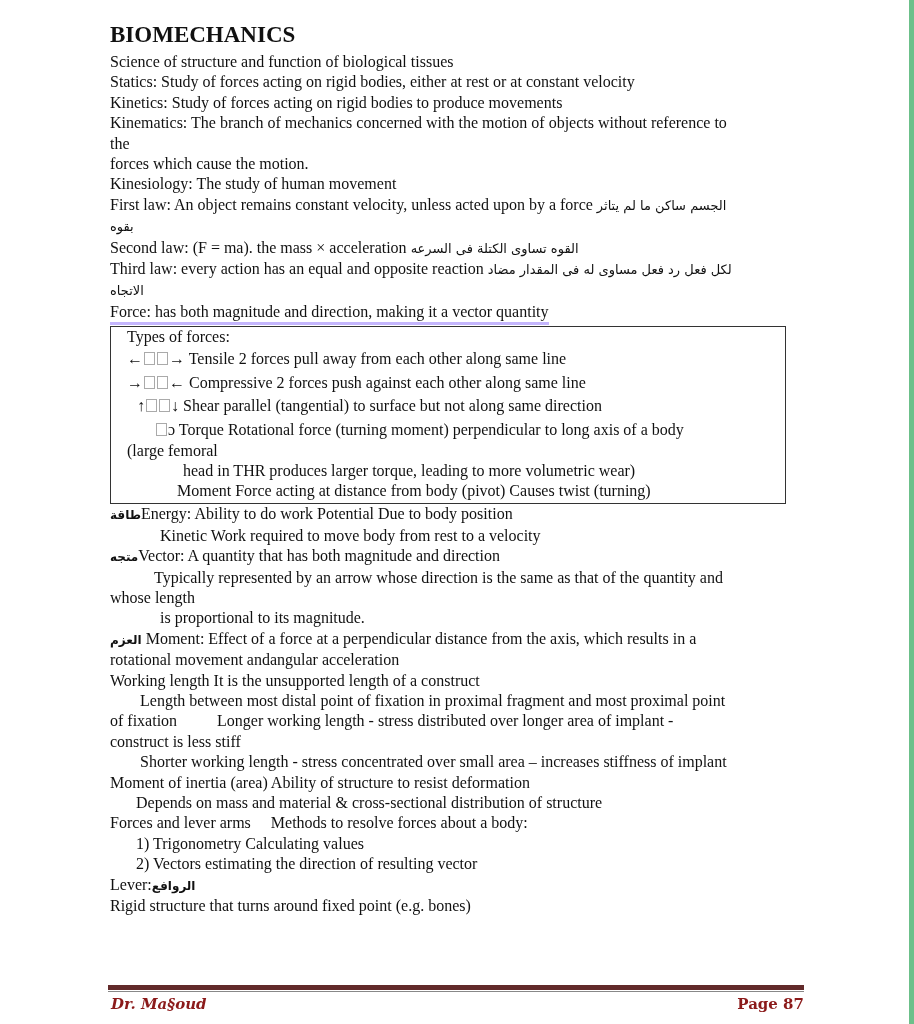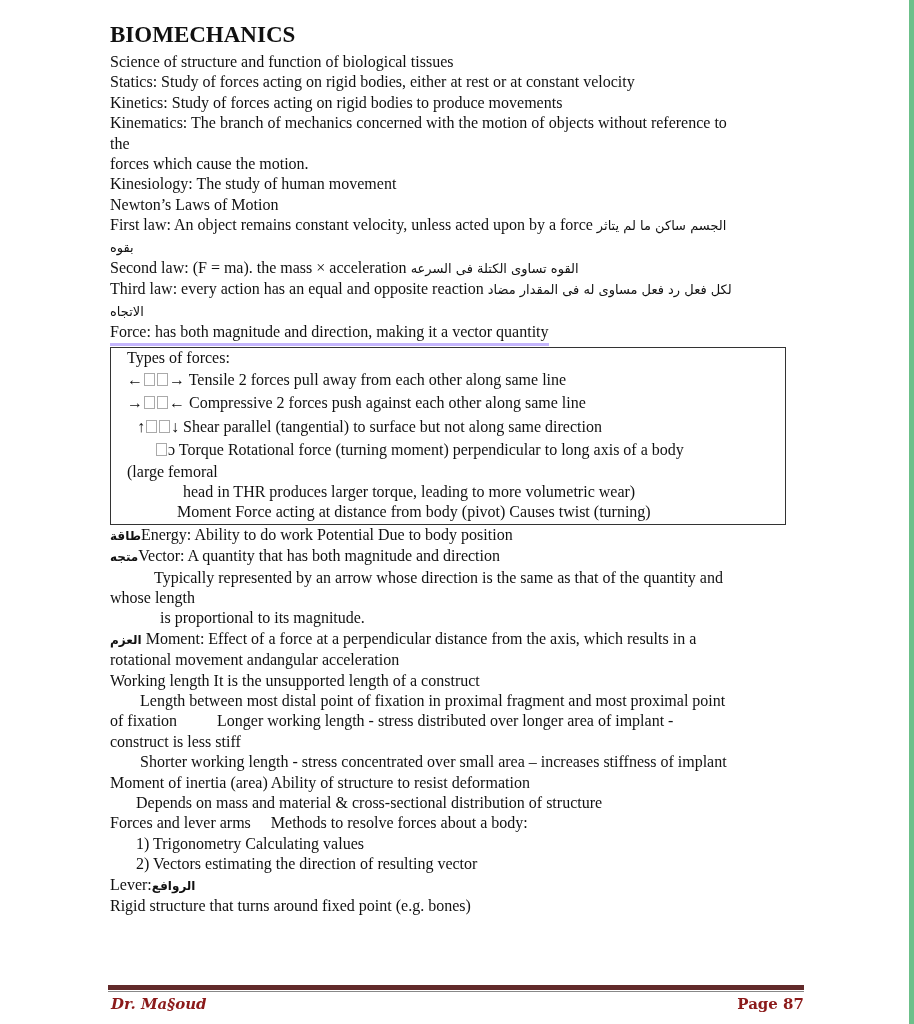--- a/index.html
+++ b/index.html
@@ -48,21 +48,20 @@
 
   <div class="ln">Science of structure and function of biological tissues</div>
 
   <div class="ln"><span class="b">Statics:</span><span> Study of forces acting on rigid bodies, either at rest or at constant velocity</span></div>
   <div class="ln"><span class="b">Kinetics:</span><span> Study of forces acting on rigid bodies to produce movements</span></div>
   <div class="ln"><span class="b">Kinematics:</span><span> The branch of mechanics concerned with the motion of objects without reference to</span></div>
   <div class="ln">the</div>
   <div class="ln">forces which cause the motion.</div>
   <div class="ln"><span class="b">Kinesiology:</span><span> The study of human movement</span></div>
 
-  <div class="ln b">Newton’s Laws of Motion</div>
   <div class="ln"><span>First law: An object  remains constant velocity, unless acted upon by a force </span><span class="ar" dir="rtl">الجسم ساكن ما لم يتاثر</span></div>
   <div class="ln"><span class="ar" dir="rtl">بقوه</span></div>
   <div class="ln"><span>Second law: (F = ma). the mass × acceleration </span><span class="ar" dir="rtl">القوه تساوى الكتلة فى السرعه</span></div>
   <div class="ln"><span>Third law: every action has an equal and opposite reaction </span><span class="ar" dir="rtl">لكل فعل رد فعل مساوى له فى المقدار مضاد</span></div>
   <div class="ln"><span class="ar" dir="rtl">الاتجاه</span></div>
 
   <div class="ln"><span class="underline-force"><span class="b">Force:</span><span> has both magnitude and direction, making it a vector quantity</span></span></div>
 
   <div class="box">
     <div class="ln b first">Types of forces:</div>
@@ -77,20 +76,21 @@
     </div>
     <div class="ln box-ln-torque">
       <span class="sq"></span><span class="glyph">ɔ</span><span> Torque Rotational force (turning moment) perpendicular to long axis of a body</span>
     </div>
     <div class="ln" style="line-height:20px">(large femoral</div>
     <div class="ln ind3" style="line-height:20px">head in THR produces larger torque, leading to more volumetric wear)</div>
     <div class="ln ind2" style="line-height:20px">Moment Force acting at distance from body (pivot) Causes twist (turning)</div>
   </div>
 
   <div class="ln"><span class="ar-b">طاقة</span><span class="b">Energy:</span><span> Ability to do work Potential Due to body position</span></div>
+  <div class="ln ind2">Kinetic Work required to move body from rest to a velocity</div>
 
   <div class="ln"><span class="ar-b">متجه</span><span class="b">Vector:</span><span> A quantity that has both magnitude and direction</span></div>
   <div class="ln ind2" style="padding-left:44px">Typically represented by an arrow whose direction is the same as that of the quantity and</div>
   <div class="ln">whose length</div>
   <div class="ln ind2">is proportional to its magnitude.</div>
 
   <div class="ln"><span class="ar-b">العزم</span><span class="b"> Moment:</span><span> Effect of a force at a perpendicular distance from the axis, which results in a</span></div>
   <div class="ln">rotational movement andangular acceleration</div>
 
   <div class="ln"><span class="b">Working length</span><span> It is the unsupported length of a construct</span></div>

